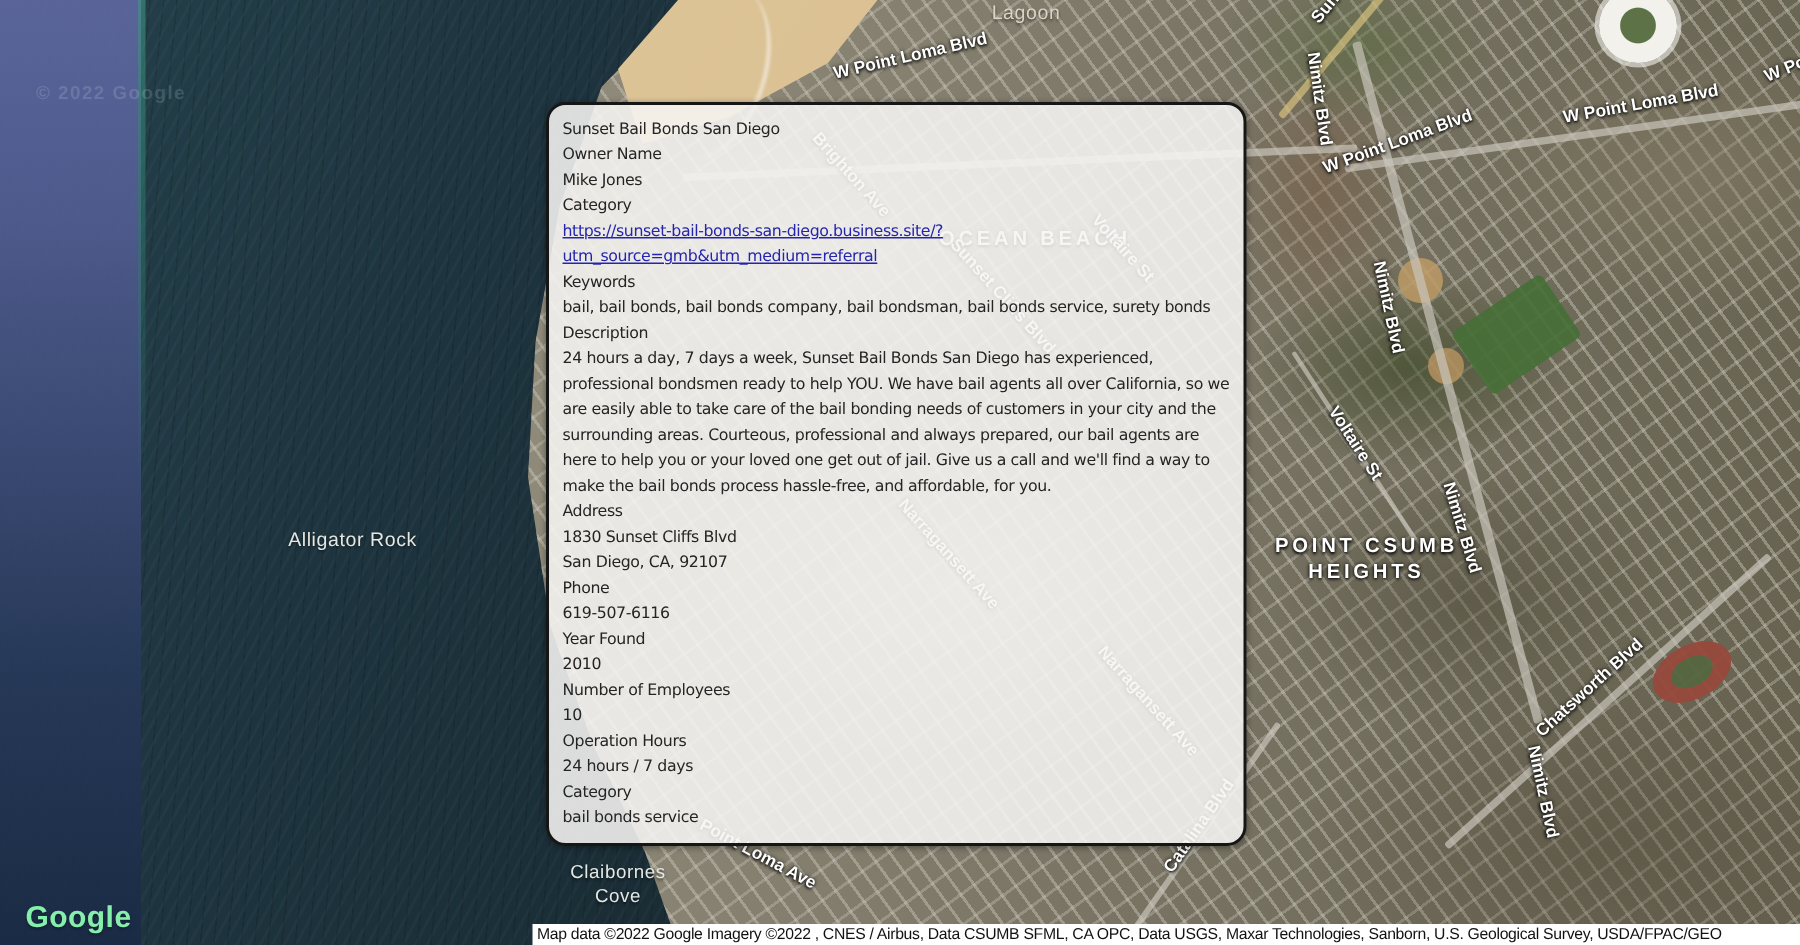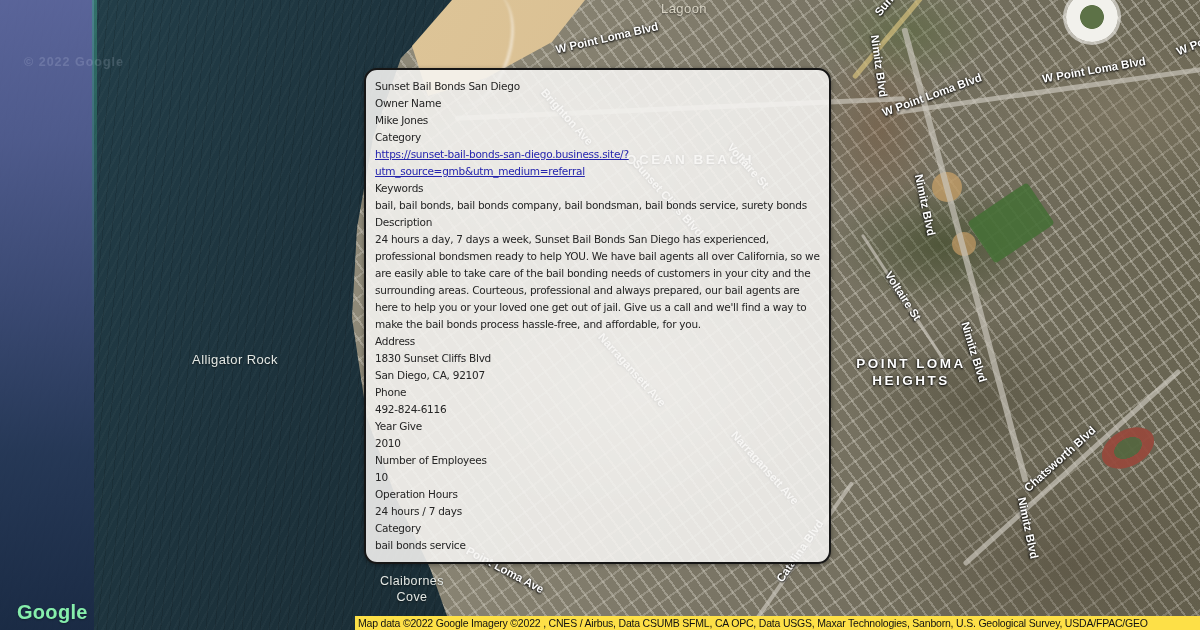--- a/index.html
+++ b/index.html
@@ -71,21 +71,21 @@
     background:rgba(246,245,242,.88);border:2px solid #161616;border-radius:13px;
     padding:8px 9px;box-shadow:0 1px 4px rgba(0,0,0,.35);
     font-size:10.5px;letter-spacing:-0.25px;line-height:17px;color:#242424;}
   .card .value{white-space:pre-line;}
   .card a{color:#2424ad;text-decoration:underline;word-break:break-word;}
 
   
   .google-logo{position:absolute;left:17px;top:601px;
     font:bold 20px "Liberation Sans",sans-serif;color:#86efac;letter-spacing:.3px;
     text-shadow:0 1px 2px rgba(0,0,0,.3);cursor:pointer;}
-  .attribution{position:absolute;left:355px;right:0;bottom:0;height:14px;background:#fde047;
+  .attribution{position:absolute;left:355px;right:0;bottom:0;height:14px;background:#ffffff;
     font:10.5px "Liberation Sans",sans-serif;letter-spacing:-0.2px;color:#111;
     white-space:nowrap;overflow:hidden;padding:1px 20px 0 3px;box-sizing:border-box;}
 </style>
 </head>
 <body>
 
 <div class="stage">
 
   <div class="ocean"></div>
   <div class="imagery-seam"></div>
@@ -116,21 +116,21 @@
 
   <span class="mlabel water lagoon" style="left:636px;top:9px;">Lagoon</span>
   <span class="mlabel" style="left:607px;top:38px;transform:translate(-50%,-50%) rotate(-13deg);">W Point Loma Blvd</span>
   <span class="mlabel" style="left:884px;top:6px;transform:translate(-50%,-50%) rotate(-50deg);">Sun</span>
   <span class="mlabel" style="left:879px;top:66px;transform:translate(-50%,-50%) rotate(82deg);">Nimitz Blvd</span>
   <span class="mlabel" style="left:932px;top:95px;transform:translate(-50%,-50%) rotate(-20deg);">W Point Loma Blvd</span>
   <span class="mlabel" style="left:1094px;top:70px;transform:translate(-50%,-50%) rotate(-10deg);">W Point Loma Blvd</span>
   <span class="mlabel" style="left:1192px;top:46px;transform:translate(-50%,-50%) rotate(-22deg);">W Poi</span>
   <span class="mlabel" style="left:925px;top:205px;transform:translate(-50%,-50%) rotate(78deg);">Nimitz Blvd</span>
   <span class="mlabel" style="left:903px;top:296px;transform:translate(-50%,-50%) rotate(57deg);">Voltaire St</span>
-  <span class="mlabel area" style="left:911px;top:373px;">POINT LOMA
+  <span class="mlabel area" style="left:911px;top:373px;">POINT CSUMB
 HEIGHTS</span>
   <span class="mlabel" style="left:974px;top:352px;transform:translate(-50%,-50%) rotate(73deg);">Nimitz Blvd</span>
   <span class="mlabel" style="left:1060px;top:459px;transform:translate(-50%,-50%) rotate(-42deg);">Chatsworth Blvd</span>
   <span class="mlabel" style="left:1028px;top:528px;transform:translate(-50%,-50%) rotate(78deg);">Nimitz Blvd</span>
   <span class="mlabel" style="left:800px;top:551px;transform:translate(-50%,-50%) rotate(-55deg);">Catalina Blvd</span>
   <span class="mlabel" style="left:505px;top:570px;transform:translate(-50%,-50%) rotate(28deg);">Point Loma Ave</span>
   <span class="mlabel water" style="left:412px;top:590px;font-size:12.5px;">Claibornes
 Cove</span>
   <span class="mlabel water" style="left:235px;top:360px;">Alligator Rock</span>
   <span class="watermark">© 2022 Google</span>
@@ -149,23 +149,23 @@
     <div class="value">bail, bail bonds, bail bonds company, bail bondsman, bail bonds service, surety bonds</div>
 
     <div class="label">Description</div>
     <div class="value">24 hours a day, 7 days a week, Sunset Bail Bonds San Diego has experienced, professional bondsmen ready to help YOU. We have bail agents all over California, so we are easily able to take care of the bail bonding needs of customers in your city and the surrounding areas. Courteous, professional and always prepared, our bail agents are here to help you or your loved one get out of jail. Give us a call and we'll find a way to make the bail bonds process hassle-free, and affordable, for you.</div>
 
     <div class="label">Address</div>
     <div class="value">1830 Sunset Cliffs Blvd
 San Diego, CA, 92107</div>
 
     <div class="label">Phone</div>
-    <div class="value">492-824-6116</div>
+    <div class="value">619-507-6116</div>
 
-    <div class="label">Year Give</div>
+    <div class="label">Year Found</div>
     <div class="value">2010</div>
 
     <div class="label">Number of Employees</div>
     <div class="value">10</div>
 
     <div class="label">Operation Hours</div>
     <div class="value">24 hours / 7 days</div>
 
     <div class="label">Category</div>
     <div class="value">bail bonds service</div>

